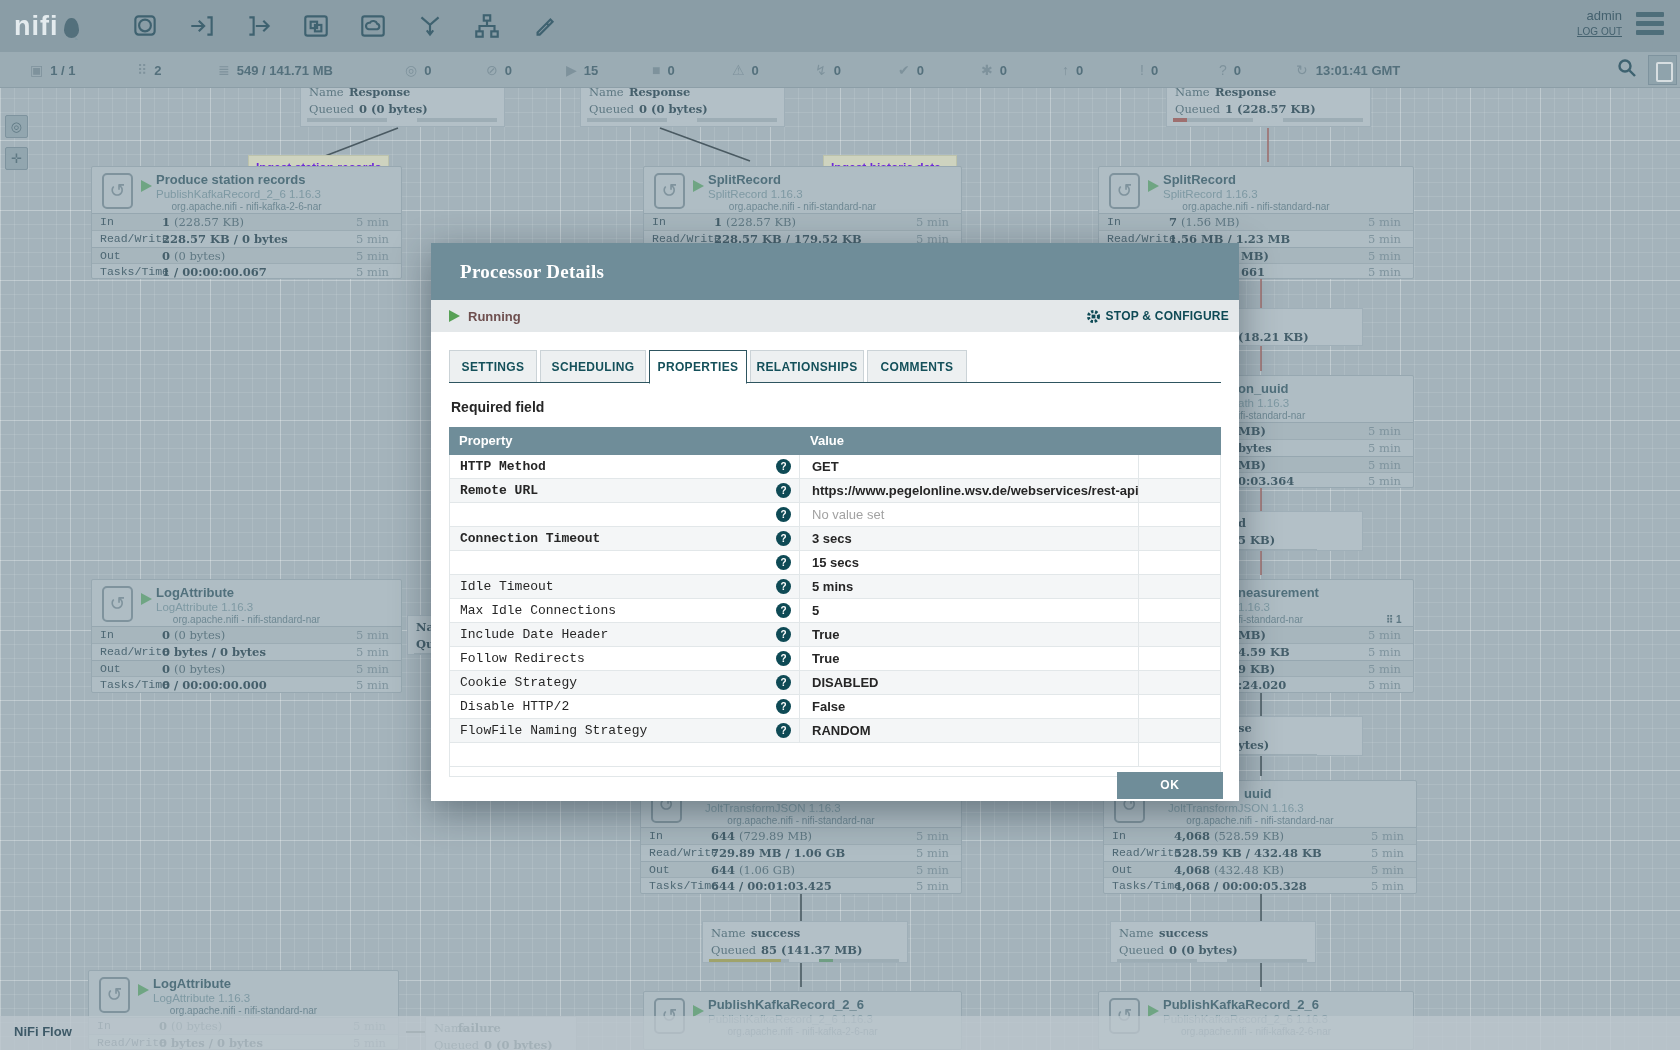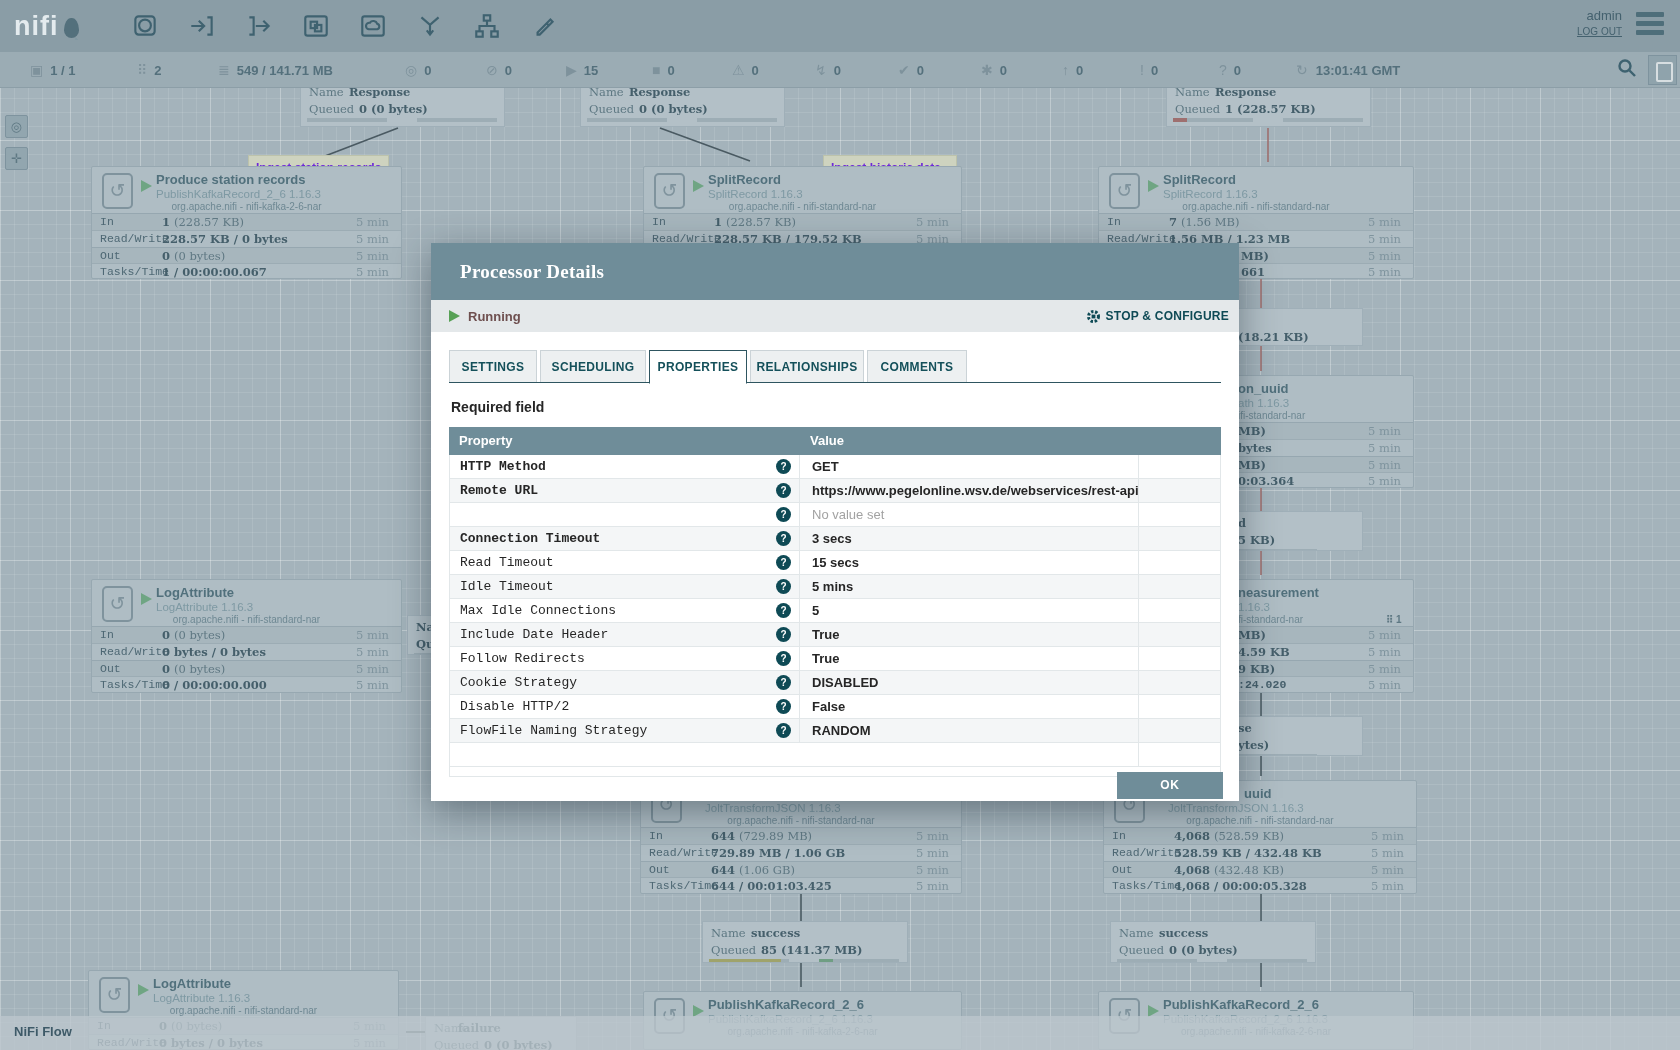--- a/index.html
+++ b/index.html
@@ -271,21 +271,21 @@
           </div>
           <div class="prow">
             <span class="pv" style="left: 74px;">4.59 KB</span>
             <span class="pt">5 min</span>
           </div>
           <div class="prow alt">
             <span class="pv" style="left: 74px;">9 KB)</span>
             <span class="pt">5 min</span>
           </div>
           <div class="prow">
-            <span class="pv" style="left: 74px; font-family: Liberation Mono, monospace;">:24.020</span>
+            <span class="pv" style="left: 74px;">:24.020</span>
             <span class="pt">5 min</span>
           </div>
         </div>
       </div>
       <div class="proc" style="left: 91px; top: 579px; width: 311px; height: 114px;">
         <div class="picon">↺</div>
         <div class="pplay"></div>
         <div class="ptitle">LogAttribute</div>
         <div class="psub">LogAttribute 1.16.3</div>
         <div class="pnar">org.apache.nifi - nifi-standard-nar</div>
@@ -668,21 +668,20 @@
           <span class="tv noval">No value set</span>
           <span class="vline"></span>
         </div>
         <div class="trow alt">
           <span class="tp req">Connection Timeout</span>
           <span class="thelp">?</span>
           <span class="tv">3 secs</span>
           <span class="vline"></span>
         </div>
         <div class="trow">
-          <span class="tp">Read Timeout</span>
           <span class="thelp">?</span>
           <span class="tv">15 secs</span>
           <span class="vline"></span>
         </div>
         <div class="trow alt">
           <span class="tp">Idle Timeout</span>
           <span class="thelp">?</span>
           <span class="tv">5 mins</span>
           <span class="vline"></span>
         </div>

